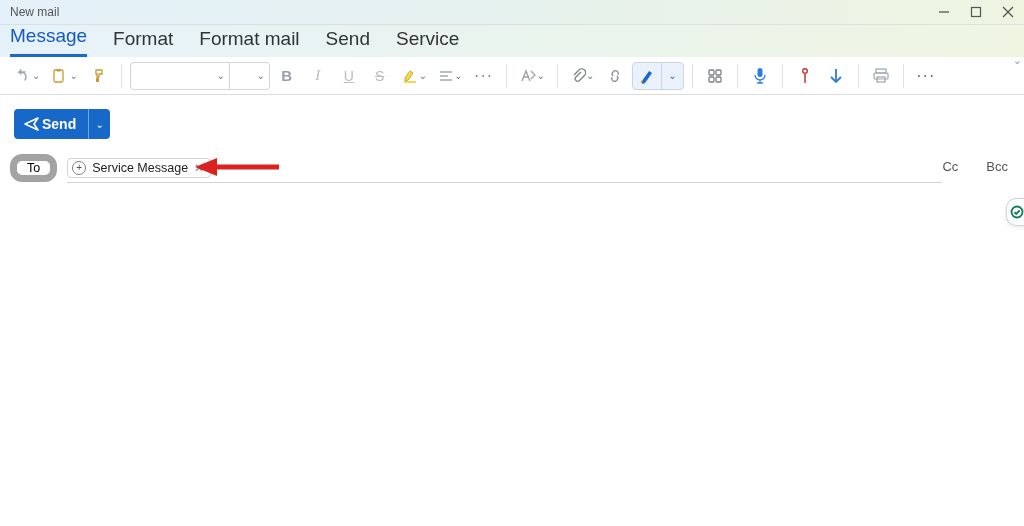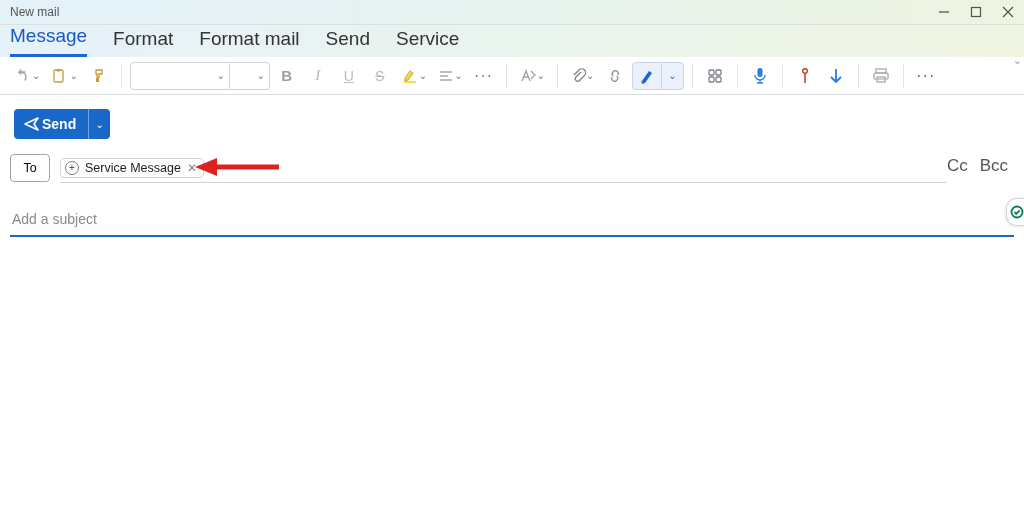--- a/index.html
+++ b/index.html
@@ -25,26 +25,26 @@
   .editor-btn { border:1px solid #c9d6ea; background:#eaf1fb; display:inline-flex; align-items:center; border-radius:4px; height:28px;}
   .editor-seg { padding:0 6px; display:inline-flex; align-items:center; height:100%;}
   .editor-seg + .editor-seg { border-left:1px solid #c9d6ea;}
   
   .compose { padding:10px 10px 0 10px; }
   .sendrow { display:flex; align-items:center; padding:4px 0 10px 4px;}
   .sendbtn { display:inline-flex; align-items:stretch; background:#1768c8; color:#fff; border-radius:4px; overflow:hidden; height:30px;}
   .sendbtn .main { display:flex; align-items:center; gap:2px; padding:0 12px 0 10px; font-weight:600; font-size:14px; cursor:pointer;}
   .sendbtn .drop { width:22px; display:flex; align-items:center; justify-content:center; border-left:1px solid rgba(255,255,255,.4); cursor:pointer;}
   .row { display:flex; align-items:center; padding:4px 0;}
-  .to-btn { height:28px; min-width:40px; padding:0 10px; border:1px solid #a3a3a3; border-radius:4px; background:#fff; font-size:12.5px; cursor:pointer; margin-right:10px; display:inline-flex; align-items:center; justify-content:center;}
+  .to-btn { height:28px; min-width:40px; padding:0 10px; border:7px solid #a3a3a3; border-radius:12px; background:#fff; font-size:12.5px; cursor:pointer; margin-right:10px; display:inline-flex; align-items:center; justify-content:center;}
   .recipient-line { flex:1; display:flex; align-items:center; border-bottom:1px solid #cfd4da; min-height:30px;}
   .pill { display:inline-flex; align-items:center; gap:6px; border:1px solid #cfd4da; border-radius:4px; padding:2px 6px 2px 4px; font-size:12.5px; background:#fff;}
   .pill .plus { width:14px; height:14px; border:1px solid #7a7e85; border-radius:50%; display:inline-flex; align-items:center; justify-content:center; font-size:10px; line-height:1; color:#555;}
   .pill .x { color:#888; font-size:12px; cursor:pointer;}
-  .ccbcc { display:flex; gap:12px; font-size:17px; color:#555; margin-bottom:4px; padding-right:6px;}
+  .ccbcc { display:flex; gap:28px; font-size:13px; color:#555; margin-bottom:4px; padding-right:6px;}
   .subject { margin-top:18px;}
   .subject input { width:100%; border:none; border-bottom:2px solid #1768c8; outline:none; padding:6px 2px 8px; font-size:14px;}
   .subject input::placeholder { color:#878b91;}
   
   .arrow-wrap { position:absolute; left:195px; top:156px; pointer-events:none;}
   
   .side-chev { position:absolute; right:2px; top:54px; color:#9aa0a8; font-size:11px;}
   
   .float-bubble { position:absolute; right:-2px; top:198px; width:20px; height:28px; border:1px solid #cfd4da; border-right:none; border-radius:10px 0 0 10px; background:#fff; box-shadow:0 1px 4px rgba(0,0,0,.1); display:flex; align-items:center; justify-content:center;}
   .float-bubble svg { display:block;}
@@ -241,23 +241,20 @@
         <span>Service Message</span>
         <span class="x">✕</span>
       </span>
     </div>
     <div class="ccbcc">
       <span>Cc</span>
       <span>Bcc</span>
     </div>
   </div>
 
-  <div class="subject">
-    <input type="text" placeholder="Add a subject" style="">
-  </div>
 </div>
 
 <div class="arrow-wrap">
   <svg width="85" height="22" viewBox="0 0 85 22">
     <line x1="84" y1="11" x2="20" y2="11" stroke="#dc2121" stroke-width="5"></line>
     <polygon points="0,11 22,2 22,20" fill="#dc2121"></polygon>
   </svg>
 </div>
 
 <div class="float-bubble">

